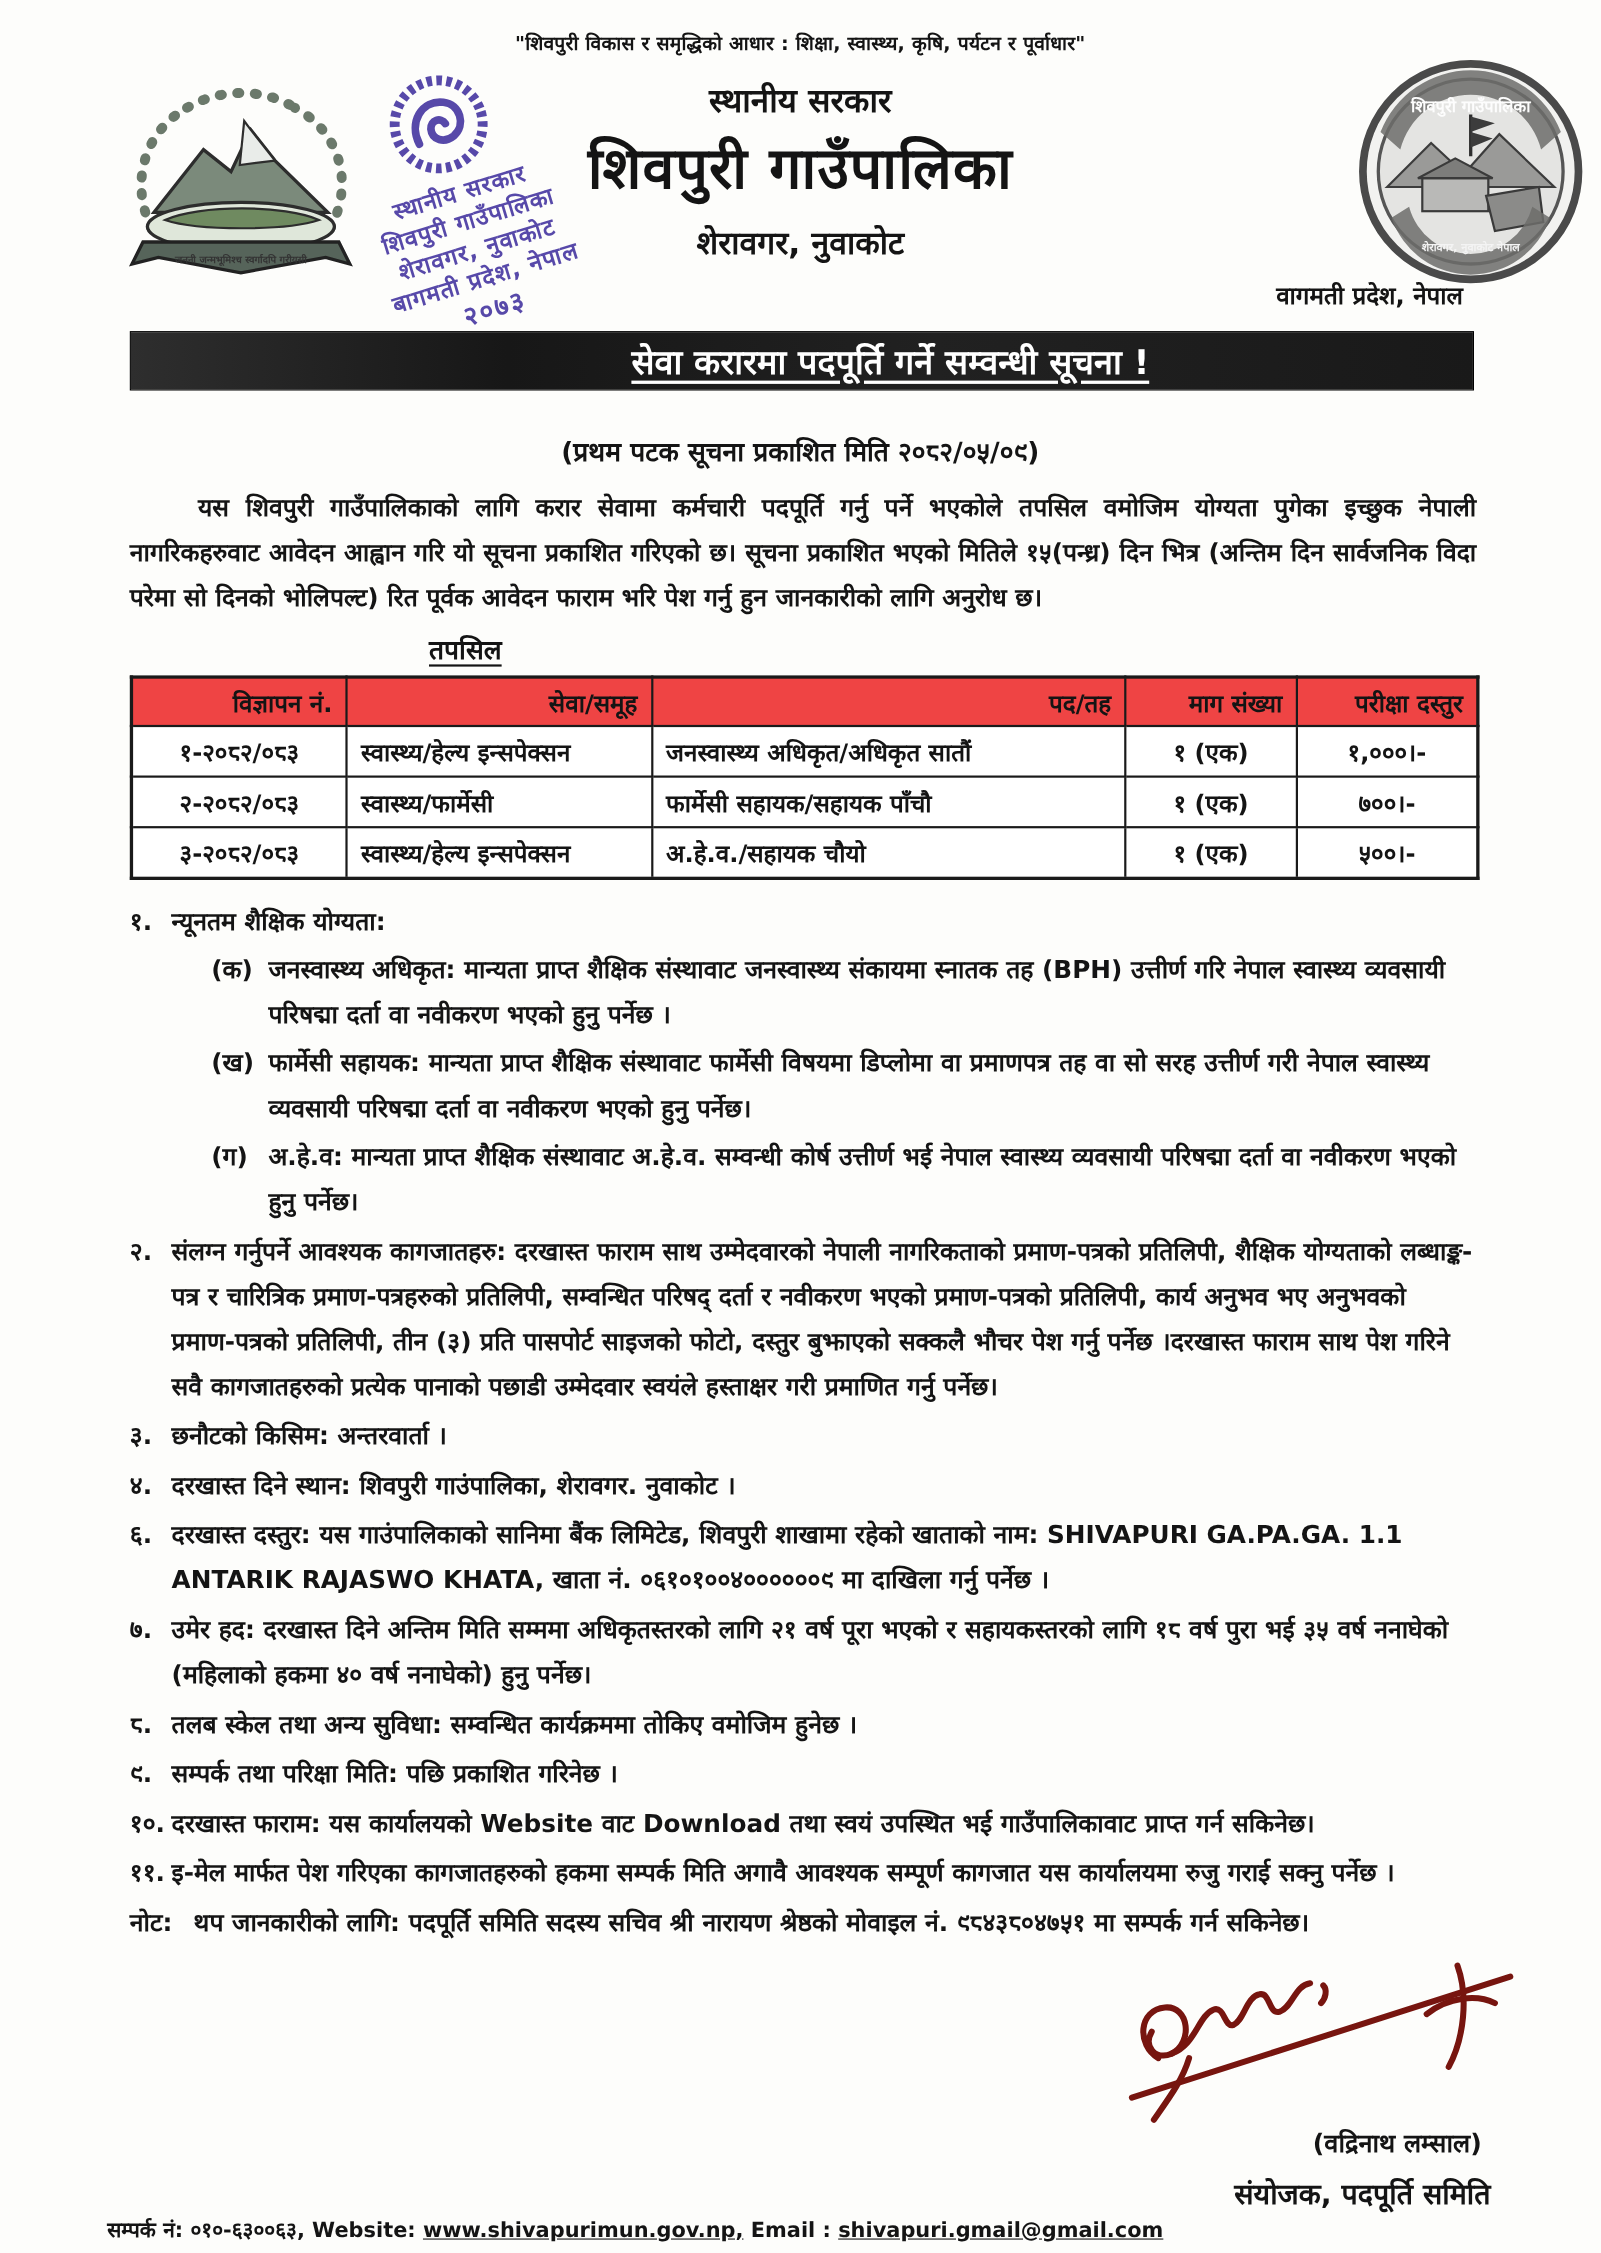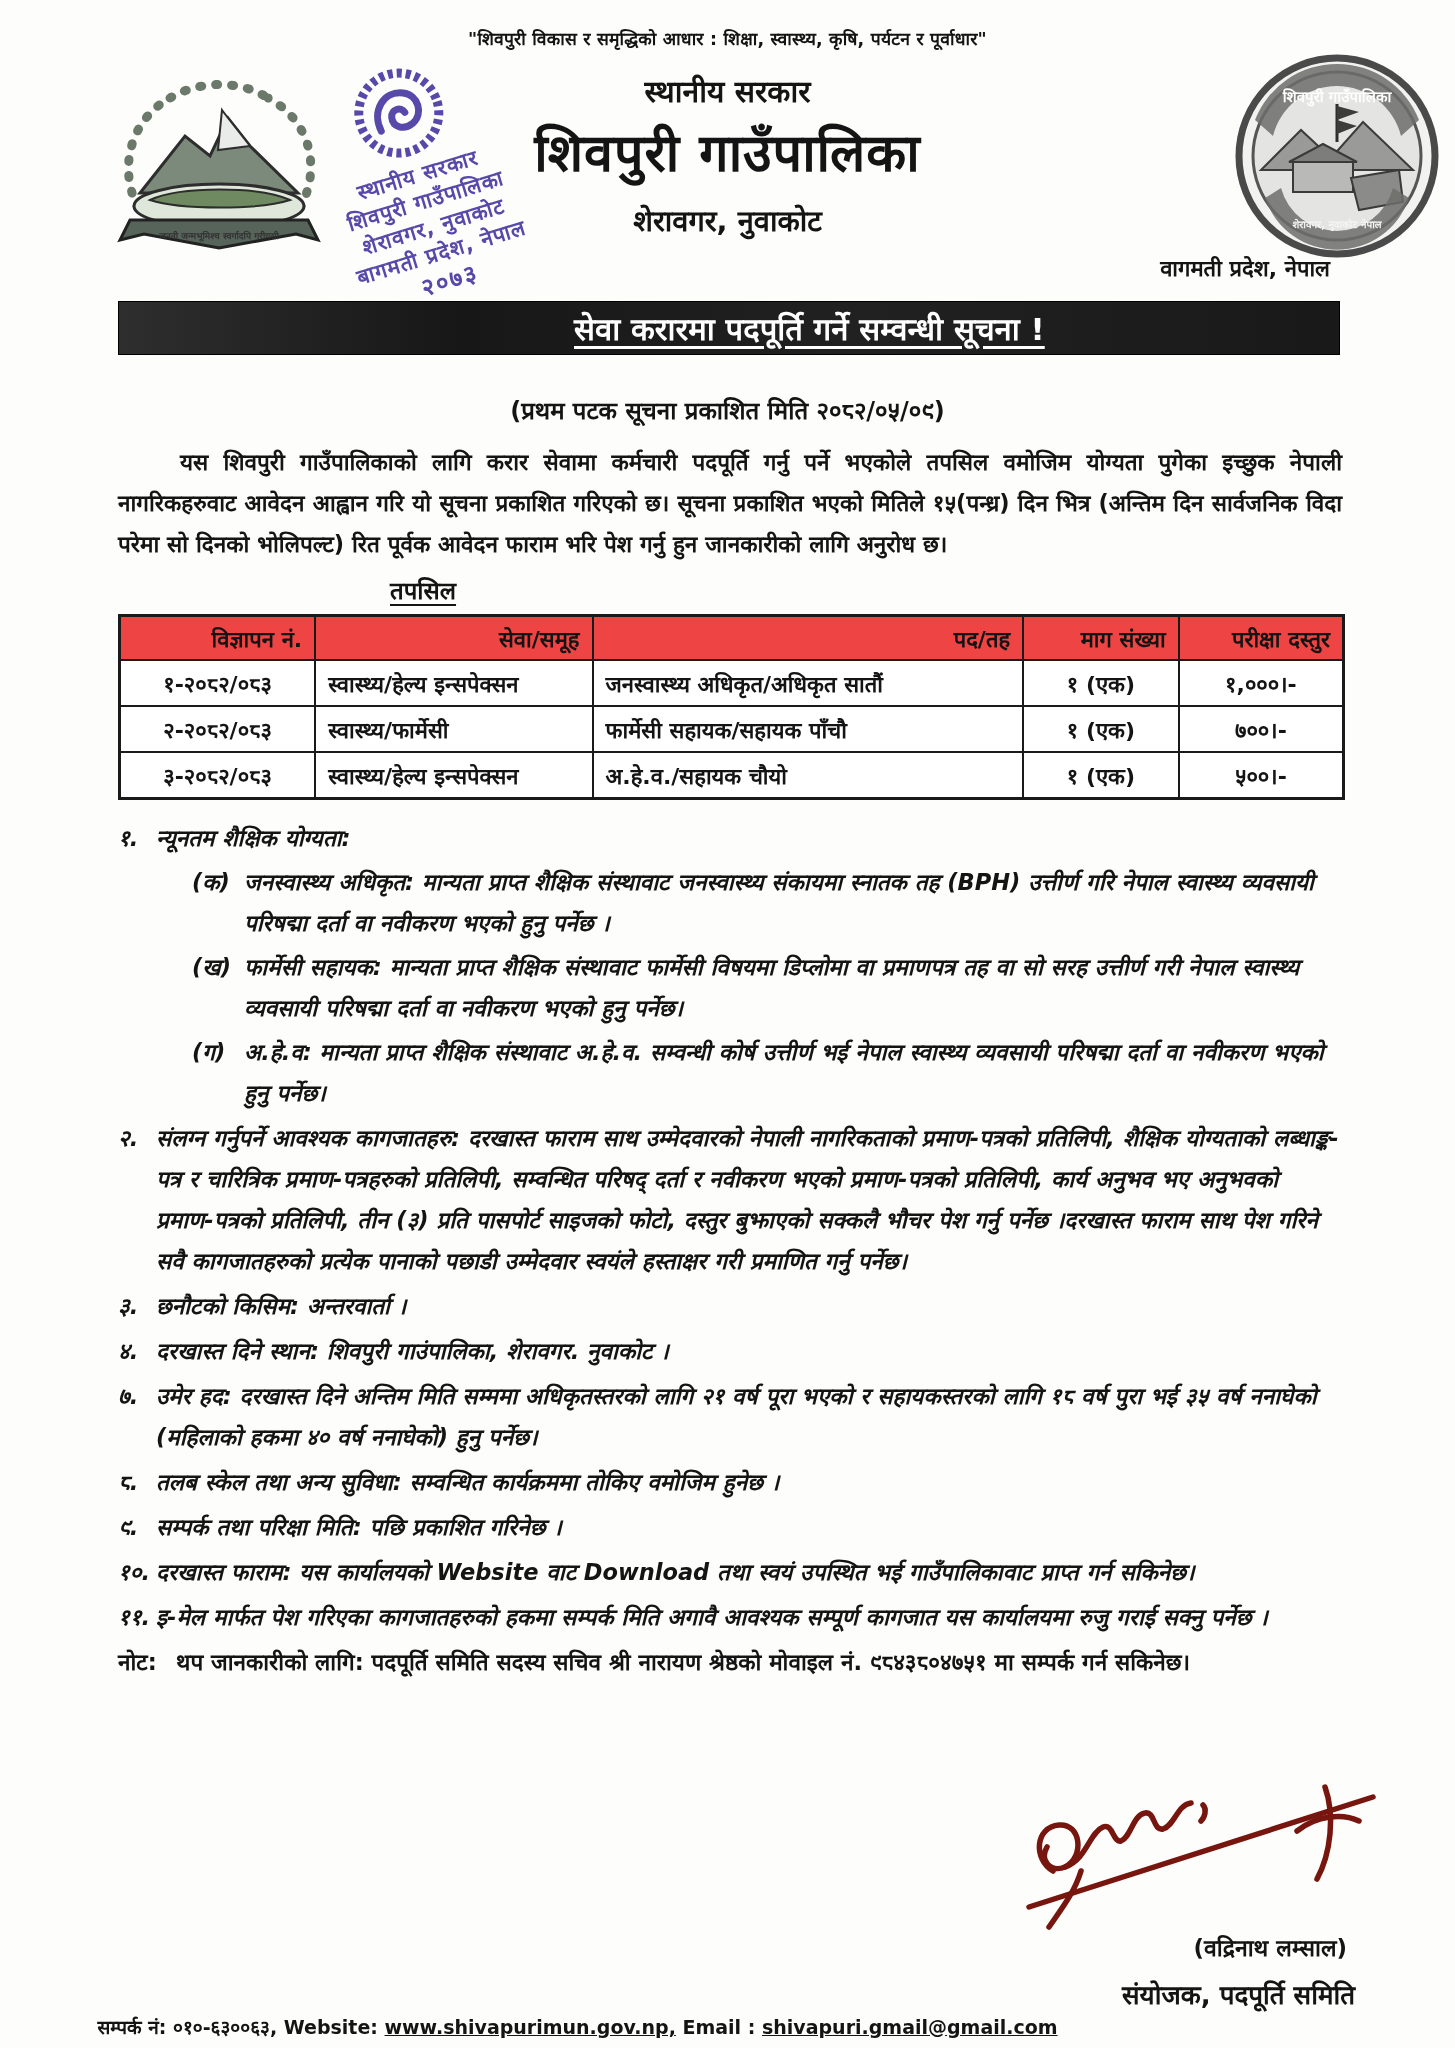--- a/index.html
+++ b/index.html
@@ -74,21 +74,21 @@
     border:3px solid #1a1a1a;
     font-size:22px;
     background:#fff;
   }
   table.vac th, table.vac td { border:2px solid #1a1a1a; padding:6px 12px; }
   table.vac th { text-align:right; background:#ef4444; font-weight:bold; height:44px; }
   table.vac td { height:46px;margin-top:43px; }
   td.c { text-align:center; }
   
   .list { margin:18px 112px 0 118px; font-size:22.5px; line-height:41px; }
-  .item { padding-left:38px; margin-top:4px;font-style:italic; }
+  .item { padding-left:38px; margin-top:4px; }
   .item .inum { display:inline-block; width:38px; margin-left:-38px; }
   .sublist { padding-left:36px; }
   .subitem { padding-left:52px; margin-top:3px; }
   .subitem .snum { display:inline-block; width:52px; margin-left:-52px; }
   .note-item { padding-left:58px; margin-top:4px; }
   .note-item .inum { display:inline-block; width:58px; margin-left:-58px; }
   
   .bottom { position:absolute; left:0; right:0; bottom:0; height:235px; }
   .sig-svg { position:absolute; right:70px; top:-38px; }
   .sig-name  { position:absolute; right:108px; top:118px; font-size:23px; }
@@ -234,20 +234,23 @@
   <div class="item">
     <span class="inum">२.</span><span>संलग्न गर्नुपर्ने आवश्यक कागजातहरु:</span> <span>दरखास्त फाराम साथ उम्मेदवारको नेपाली नागरिकताको प्रमाण-पत्रको प्रतिलिपी, शैक्षिक योग्यताको लब्धाङ्क-पत्र र चारित्रिक प्रमाण-पत्रहरुको प्रतिलिपी, सम्वन्धित परिषद् दर्ता र नवीकरण भएको प्रमाण-पत्रको प्रतिलिपी, कार्य अनुभव भए अनुभवको प्रमाण-पत्रको प्रतिलिपी, तीन (३) प्रति पासपोर्ट साइजको फोटो, दस्तुर बुझाएको सक्कलै भौचर पेश गर्नु पर्नेछ ।दरखास्त फाराम साथ पेश गरिने सवै कागजातहरुको प्रत्येक पानाको पछाडी उम्मेदवार स्वयंले हस्ताक्षर गरी प्रमाणित गर्नु पर्नेछ।</span>
   </div>
   <div class="item">
     <span class="inum">३.</span><span>छनौटको किसिम:</span> <span>अन्तरवार्ता ।</span>
   </div>
   <div class="item">
     <span class="inum">४.</span><span>दरखास्त दिने स्थान:</span> <span>शिवपुरी गाउंपालिका, शेरावगर. नुवाकोट ।</span>
   </div>
   <div class="item">
+    <span class="inum">६.</span><span>दरखास्त दस्तुर:</span> <span>यस गाउंपालिकाको सानिमा बैंक लिमिटेड, शिवपुरी शाखामा रहेको खाताको नाम: SHIVAPURI GA.PA.GA. 1.1 ANTARIK RAJASWO KHATA, खाता नं. ०६१०१००४००००००९ मा दाखिला गर्नु पर्नेछ ।</span>
+  </div>
+  <div class="item">
     <span class="inum">७.</span><span>उमेर हद:</span> <span>दरखास्त दिने अन्तिम मिति सम्ममा अधिकृतस्तरको लागि २१ वर्ष पूरा भएको र सहायकस्तरको लागि  १८ वर्ष पुरा भई ३५ वर्ष ननाघेको (महिलाको हकमा ४० वर्ष ननाघेको) हुनु पर्नेछ।</span>
   </div>
   <div class="item">
     <span class="inum">८.</span><span>तलब स्केल तथा अन्य सुविधा:</span> <span>सम्वन्धित कार्यक्रममा तोकिए वमोजिम हुनेछ ।</span>
   </div>
   <div class="item">
     <span class="inum">९.</span><span>सम्पर्क तथा परिक्षा मिति:</span> <span>पछि प्रकाशित गरिनेछ ।</span>
   </div>
   <div class="item">
     <span class="inum">१०.</span><span>दरखास्त फाराम:</span> <span>यस कार्यालयको Website वाट Download तथा स्वयं उपस्थित भई गाउँपालिकावाट प्राप्त गर्न सकिनेछ।</span>

